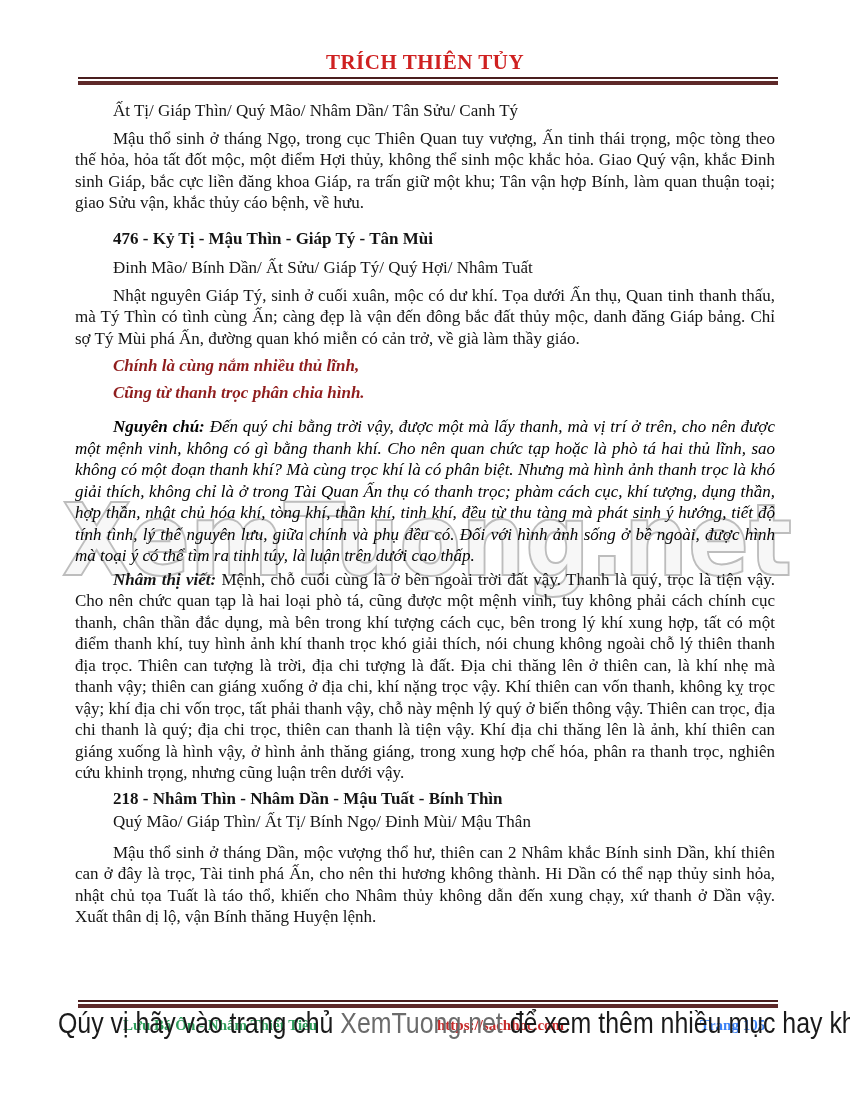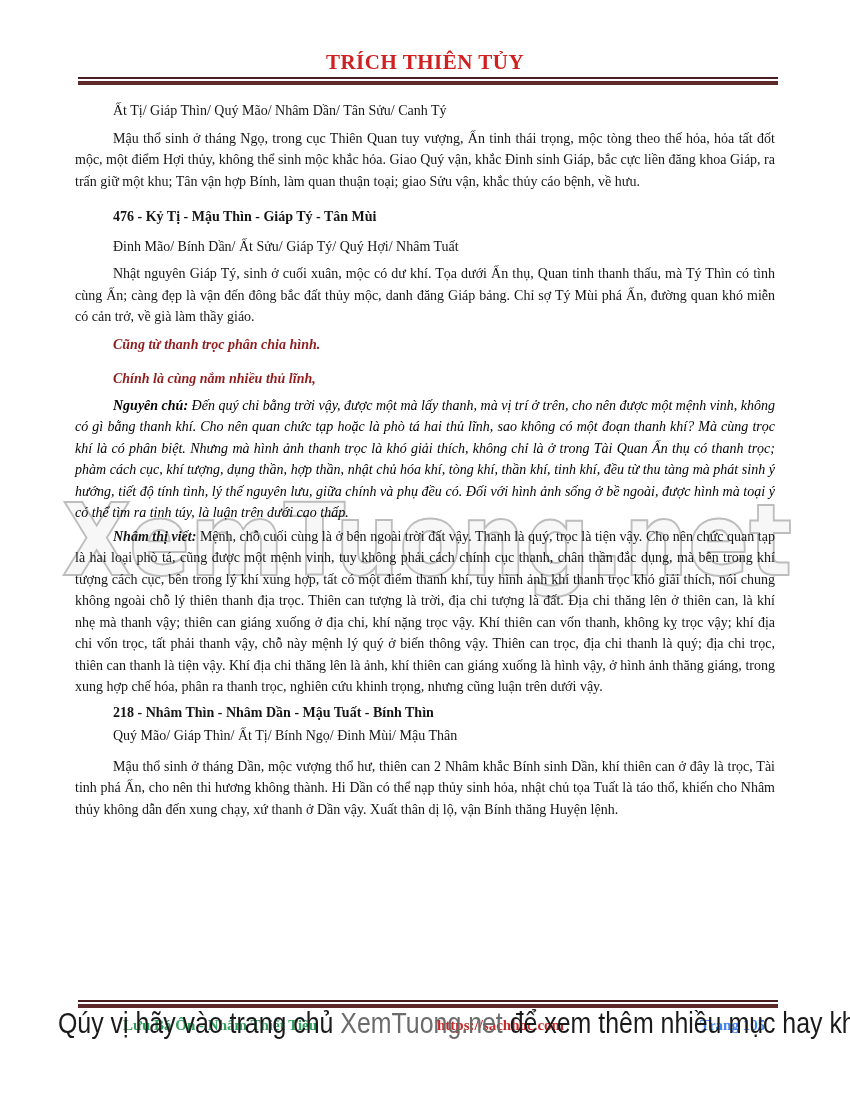--- a/index.html
+++ b/index.html
@@ -15,21 +15,21 @@
   .rule-thick{height:4px;background:#5e2929;margin-top:2px;}
 
   
   .watermark{position:absolute;left:62px;top:482px;z-index:0;white-space:nowrap;
              font-family:"DejaVu Sans",sans-serif;font-weight:bold;font-size:100px;
              color:rgba(238,238,238,.45);-webkit-text-stroke:2px #bdbdbd;
              transform:scaleX(.9);transform-origin:left center;}
 
   
   .content{position:absolute;top:100px;left:75px;width:700px;z-index:1;
-           font-size:14px;line-height:21.5px;}
+           font-size:17px;line-height:21.5px;}
   .content p{margin:0;text-align:justify;text-indent:38px;}
   .pillars{text-align:left !important;margin-bottom:6px !important;}
   .p475{margin-bottom:14px !important;}
   .heading{font-weight:bold;text-align:center;margin-bottom:8px !important;}
   .pillars2{text-align:right;margin-bottom:6px !important;}
   .p476{margin-bottom:6px !important;}
   .verse{color:#8f1d1d;font-weight:bold;font-style:italic;text-align:left !important;}
   .verse1{margin-bottom:5px !important;}
   .verse2{margin-bottom:13px !important;}
   .note{color:#000000;font-style:italic;margin-bottom:2px !important;}
@@ -67,22 +67,22 @@
   <div class="watermark">XemTuong.net</div>
 
   <div class="content">
     <p class="pillars">Ất Tị/ Giáp Thìn/ Quý Mão/ Nhâm Dần/ Tân Sửu/ Canh Tý</p>
     <p class="p475">Mậu thổ sinh ở tháng Ngọ, trong cục Thiên Quan tuy vượng, Ấn tinh thái trọng, mộc tòng theo thế hỏa, hỏa tất đốt mộc, một điểm Hợi thủy, không thể sinh mộc khắc hỏa. Giao Quý vận, khắc Đinh sinh Giáp, bắc cực liền đăng khoa Giáp, ra trấn giữ một khu; Tân vận hợp Bính, làm quan thuận toại; giao Sửu vận, khắc thủy cáo bệnh, về hưu.</p>
 
     <p class="heading">476 - Kỷ Tị - Mậu Thìn - Giáp Tý - Tân Mùi</p>
     <p class="pillars2">Đinh Mão/ Bính Dần/ Ất Sửu/ Giáp Tý/ Quý Hợi/ Nhâm Tuất</p>
     <p class="p476">Nhật nguyên Giáp Tý, sinh ở cuối xuân, mộc có dư khí. Tọa dưới Ấn thụ, Quan tinh thanh thấu, mà Tý Thìn có tình cùng Ấn; càng đẹp là vận đến đông bắc đất thủy mộc, danh đăng Giáp bảng. Chỉ sợ Tý Mùi phá Ấn, đường quan khó miễn có cản trở, về già làm thầy giáo.</p>
 
+    <p class="verse verse1">Chính là cùng nắm nhiều thủ lĩnh,</p>
     <p class="verse verse2">Cũng từ thanh trọc phân chia hình.</p>
-    <p class="verse verse1">Chính là cùng nắm nhiều thủ lĩnh,</p>
 
     <p class="note"><span class="lead">Nguyên chú:</span><span> Đến quý chi bằng trời vậy, được một mà lấy thanh, mà vị trí ở trên, cho nên được một mệnh vinh, không có gì bằng thanh khí. Cho nên quan chức tạp hoặc là phò tá hai thủ lĩnh, sao không có một đoạn thanh khí? Mà cùng trọc khí là có phân biệt. Nhưng mà hình ảnh thanh trọc là khó giải thích, không chỉ là ở trong Tài Quan Ấn thụ có thanh trọc; phàm cách cục, khí tượng, dụng thần, hợp thần, nhật chủ hóa khí, tòng khí, thần khí, tinh khí, đều từ thu tàng mà phát sinh ý hướng, tiết độ tính tình, lý thế nguyên lưu, giữa chính và phụ đều có. Đối với hình ảnh sống ở bề ngoài, được hình mà toại ý có thể tìm ra tinh túy, là luận trên dưới cao thấp.</span></p>
 
     <p class="nham"><span class="lead">Nhâm thị viết:</span><span> Mệnh, chỗ cuối cùng là ở bên ngoài trời đất vậy. Thanh là quý, trọc là tiện vậy. Cho nên chức quan tạp là hai loại phò tá, cũng được một mệnh vinh, tuy không phải cách chính cục thanh, chân thần đắc dụng, mà bên trong khí tượng cách cục, bên trong lý khí xung hợp, tất có một điểm thanh khí, tuy hình ảnh khí thanh trọc khó giải thích, nói chung không ngoài chỗ lý thiên thanh địa trọc. Thiên can tượng là trời, địa chi tượng là đất. Địa chi thăng lên ở thiên can, là khí nhẹ mà thanh vậy; thiên can giáng xuống ở địa chi, khí nặng trọc vậy. Khí thiên can vốn thanh, không kỵ trọc vậy; khí địa chi vốn trọc, tất phải thanh vậy, chỗ này mệnh lý quý ở biến thông vậy. Thiên can trọc, địa chi thanh là quý; địa chi trọc, thiên can thanh là tiện vậy. Khí địa chi thăng lên là ảnh, khí thiên can giáng xuống là hình vậy, ở hình ảnh thăng giáng, trong xung hợp chế hóa, phân ra thanh trọc, nghiên cứu khinh trọng, nhưng cũng luận trên dưới vậy.</span></p>
 
     <p class="heading heading2">218 - Nhâm Thìn - Nhâm Dần - Mậu Tuất - Bính Thìn</p>
     <p class="pillars3">Quý Mão/ Giáp Thìn/ Ất Tị/ Bính Ngọ/ Đinh Mùi/ Mậu Thân</p>
     <p>Mậu thổ sinh ở tháng Dần, mộc vượng thổ hư, thiên can 2 Nhâm khắc Bính sinh Dần, khí thiên can ở đây là trọc, Tài tinh phá Ấn, cho nên thi hương không thành. Hi Dần có thể nạp thủy sinh hỏa, nhật chủ tọa Tuất là táo thổ, khiến cho Nhâm thủy không dẫn đến xung chạy, xứ thanh ở Dần vậy. Xuất thân dị lộ, vận Bính thăng Huyện lệnh.</p>
   </div>
 

